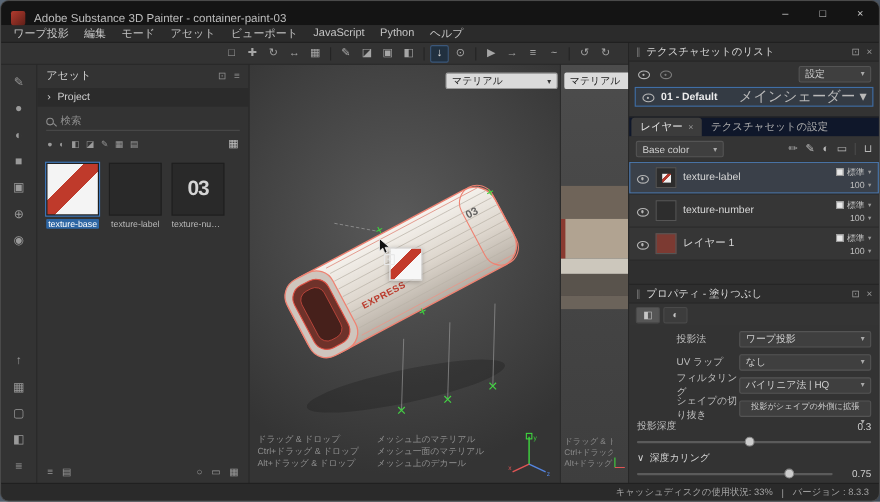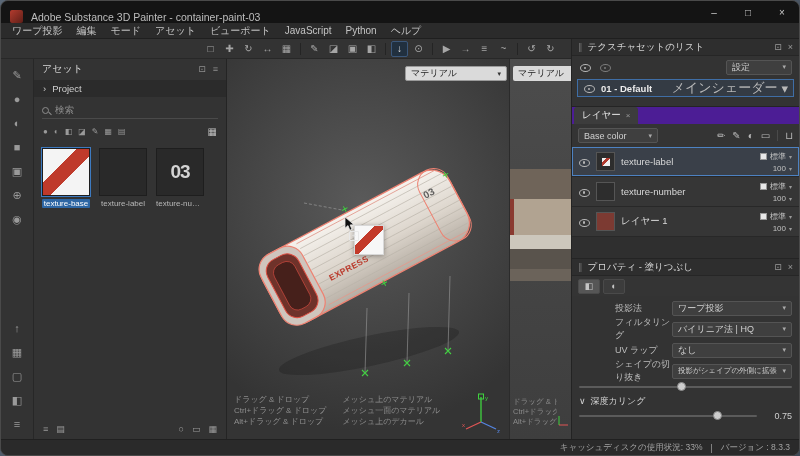--- a/index.html
+++ b/index.html
@@ -91,21 +91,21 @@
 
   .dropdown { height:15px; background:#3f3f3f; border:1px solid #545454; border-radius:2px; display:flex; align-items:center; padding:0 5px; font-size:9px; color:#d0d0d0; gap:4px; }
   .dropdown .dd-caret { margin-left:auto; font-size:7px; color:#aaa; }
 
   .ts-toolbar { height:22px; display:flex; align-items:center; padding:0 7px; gap:8px; }
   .settings-dd { width:66px; margin-left:auto; }
   .ts-row { height:18px; margin:1px 5px 9px; border:1px solid #3f6ea6; background:#343b44; display:flex; align-items:center; padding:0 5px; gap:6px; }
   .ts-name { font-size:9.5px; color:#ececec; font-weight:bold; }
   .ts-shader { margin-left:auto; font-size:13px; color:#b9b9b9; display:flex; gap:4px; align-items:center; }
 
-  .tabs { height:18px; display:flex; background:#4c1d95; border-top:1px solid #242424; align-items:flex-end; padding-left:2px; }
+  .tabs { height:18px; display:flex; background:#0f172a; border-top:1px solid #242424; align-items:flex-end; padding-left:2px; }
   .tab { padding:0 8px; height:17px; display:flex; align-items:center; gap:5px; font-size:9.5px; color:#b0b0b0; }
   .tab.active { background:#3c3c3c; color:#e4e4e4; border-radius:3px 3px 0 0; }
   .tab-close { font-size:8px; color:#999; }
 
   .channel-row { height:23px; display:flex; align-items:center; padding:0 6px; gap:4px; background:#343434; }
   .channel-dd { width:80px; }
   .layer-actions { margin-left:auto; display:flex; gap:7px; font-size:10px; color:#b8b8b8; align-items:center; }
   .la-sep { width:1px; height:11px; background:#4a4a4a; }
 
   .layer-list { flex:1; background:#2f2f2f; overflow:hidden; }
@@ -122,21 +122,21 @@
   .tiny-caret { font-size:6px; color:#9a9a9a; }
 
   .props { height:181px; display:flex; flex-direction:column; border-top:1px solid #242424; background:#333; }
   .mode-tabs { height:20px; display:flex; align-items:center; gap:3px; padding:0 6px; background:#343434; }
   .mode-btn { width:22px; height:15px; border-radius:2px; display:flex; align-items:center; justify-content:center; font-size:9px; color:#c5c5c5; background:#3c3c3c; border:1px solid #4a4a4a; }
   .mode-btn.active { background:#565656; }
   .fields { padding:3px 7px 0; display:flex; flex-direction:column; gap:3px; }
   .field { height:18px; display:flex; align-items:center; }
   .field-label { flex:1; font-size:9px; color:#bdbdbd;margin-left:36px; }
   .field-dd { width:120px; }
-  .field.small-dd .field-dd { font-size:7.5px; }
+  .field.small-dd .field-dd { font-size:7.5px;flex-direction:column; }
   .depth-row { height:15px; display:flex; align-items:center; padding:0 7px; }
   .depth-label { flex:1; font-size:9px; color:#bdbdbd; }
   .depth-value, .culling-value { font-size:9px; color:#cfcfcf; }
   .slider-row { height:13px; display:flex; align-items:center; padding:0 7px; gap:17px; }
   .slider-track { flex:1; height:2px; background:#5b5b5b; border-radius:1px; position:relative; }
   .slider-thumb { position:absolute; top:-4px; width:9px; height:9px; border-radius:50%; background:#cdcdcd; border:1px solid #888; }
   .culling-row { height:16px; display:flex; align-items:center; gap:5px; padding:0 7px; font-size:9px; color:#d4d4d4; }
 
   
   .statusbar { position:absolute; left:0; right:0; bottom:0; height:16px; background:#2a2a2a; border-top:1px solid #202020; display:flex; align-items:center; justify-content:flex-end; padding:0 9px; gap:8px; font-size:8.5px; color:#a3a3a3; }
@@ -397,20 +397,23 @@
           <span>メインシェーダー</span>
           <span class="dd-caret">▾</span>
         </span>
       </div>
 
       <div class="tabs">
         <div class="tab active">
           <span>レイヤー</span>
           <span class="tab-close">×</span>
         </div>
+        <div class="tab">
+          <span>テクスチャセットの設定</span>
+        </div>
       </div>
       <div class="channel-row">
         <div class="dropdown channel-dd">
           <span>Base color</span>
           <span class="dd-caret">▾</span>
         </div>
         <div class="layer-actions">
           <span>✏</span>
           <span>✎</span>
           <span>◐</span>
@@ -485,41 +488,45 @@
         </div>
         <div class="fields">
           <div class="field">
             <span class="field-label">投影法</span>
             <div class="dropdown field-dd">
               <span>ワープ投影</span>
               <span class="dd-caret">▾</span>
             </div>
           </div>
           <div class="field">
+            <span class="field-label">UV ラップ</span>
+            <div class="dropdown field-dd">
+              <span>なし</span>
+              <span class="dd-caret">▾</span>
+            </div>
+          </div>
+          <div class="field">
             <span class="field-label">フィルタリング</span>
             <div class="dropdown field-dd">
               <span>バイリニア法 | HQ</span>
-              <span class="dd-caret">▾</span>
-            </div>
-          </div>
-          <div class="field">
-            <span class="field-label">UV ラップ</span>
-            <div class="dropdown field-dd">
-              <span>なし</span>
               <span class="dd-caret">▾</span>
             </div>
           </div>
           <div class="field small-dd">
             <span class="field-label">シェイプの切り抜き</span>
             <div class="dropdown field-dd">
               <span>投影がシェイプの外側に拡張</span>
               <span class="dd-caret">▾</span>
             </div>
           </div>
         </div>
+        <div class="depth-row">
+          <span class="depth-label">投影深度</span>
+          <span class="depth-value">0.3</span>
+        </div>
         <div class="slider-row">
           <div class="slider-track">
             <span class="slider-thumb" style="left:46%;"></span>
           </div>
         </div>
         <div class="culling-row">
           <span>∨</span>
           <span>深度カリング</span>
         </div>
         <div class="slider-row">

